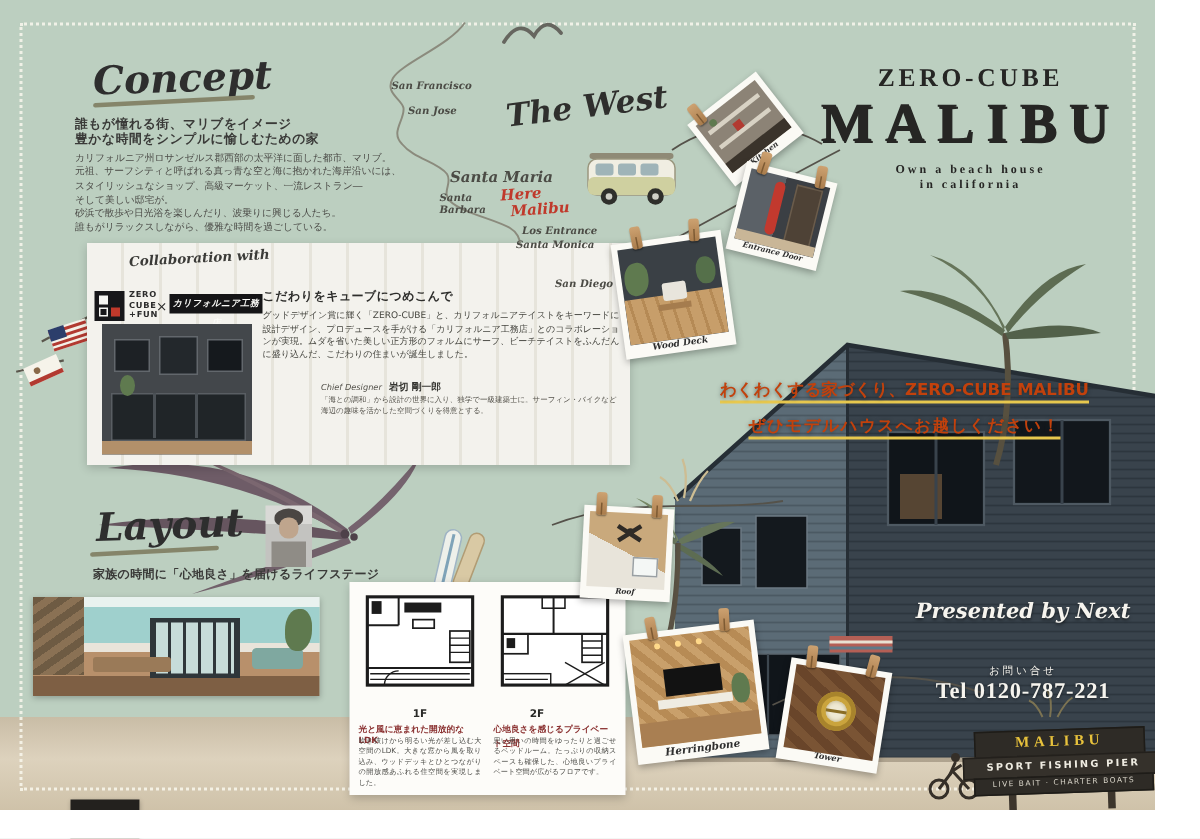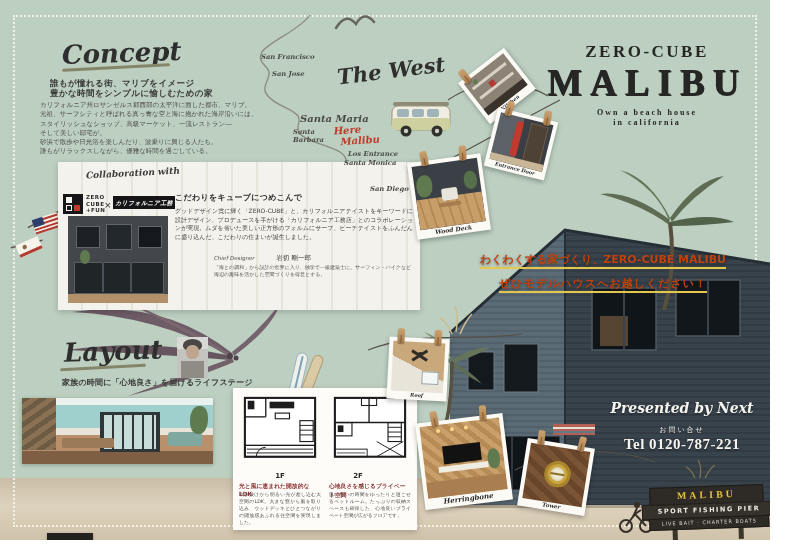--- a/index.html
+++ b/index.html
@@ -171,21 +171,21 @@
       <circle cx="13" cy="7" r="2.2" fill="#8a6a4a"></circle>
     </g>
   </svg>
 
   <div class="abs script" style="left:62px;top:38px;font-size:26px;color:#2e2e2e;transform:rotate(-2deg);z-index:5;">Concept</div>
   <div class="abs swash" style="left:62px;top:66px;width:108px;transform:rotate(-3deg);z-index:5;"></div>
   <div class="abs jp" style="left:50px;top:78px;font-size:8.5px;font-weight:bold;color:#3a3a38;line-height:10px;letter-spacing:.4px;z-index:5;">
     <div>誰もが憧れる街、マリブをイメージ</div>
     <div>豊かな時間をシンプルに愉しむための家</div>
   </div>
-  <div class="abs jp" style="left:40px;top:101px;font-size:6.5px;color:#4c4c48;line-height:9.3px;z-index:5;">
+  <div class="abs jp" style="left:50px;top:101px;font-size:6.5px;color:#4c4c48;line-height:9.3px;z-index:5;">
     <div>カリフォルニア州ロサンゼルス郡西部の太平洋に面した都市、マリブ。</div>
     <div>元祖、サーフシティと呼ばれる真っ青な空と海に抱かれた海岸沿いには、</div>
     <div>スタイリッシュなショップ、高級マーケット、一流レストラン―</div>
     <div>そして美しい邸宅が。</div>
     <div>砂浜で散歩や日光浴を楽しんだり、波乗りに興じる人たち。</div>
     <div>誰もがリラックスしながら、優雅な時間を過ごしている。</div>
   </div>
 
   <div class="abs script" style="left:337px;top:58px;font-size:21px;color:#2f2f2d;transform:rotate(-7deg);z-index:5;">The West</div>
   <div class="abs script" style="left:261px;top:53px;font-size:6.8px;color:#4b4b45;z-index:5;">San Francisco</div>
@@ -239,21 +239,21 @@
 
     <div class="abs jp" style="left:117px;top:30px;font-size:8px;font-weight:bold;color:#2e2e2c;letter-spacing:.3px;">こだわりをキューブにつめこんで</div>
     <div class="abs jp" style="left:117px;top:45px;width:238px;font-size:6px;color:#45453f;line-height:8.6px;text-align:justify;">グッドデザイン賞に輝く「ZERO-CUBE」と、カリフォルニアテイストをキーワードに設計デザイン、プロデュースを手がける「カリフォルニア工務店」とのコラボレーションが実現。ムダを省いた美しい正方形のフォルムにサーフ、ビーチテイストをふんだんに盛り込んだ、こだわりの住まいが誕生しました。</div>
     <div class="abs photo" style="left:119px;top:88px;width:31px;height:41px;background:linear-gradient(180deg,#d9d9d6 0 30%,#c3c3c0 30% 100%);">
       <div class="abs" style="left:6px;top:2px;width:19px;height:12px;border-radius:50% 50% 40% 40%;background:#4a4643;"></div>
       <div class="abs" style="left:9px;top:8px;width:13px;height:14px;border-radius:45%;background:#bfa58d;"></div>
       <div class="abs" style="left:4px;top:24px;width:23px;height:17px;background:#8f8c86;"></div>
     </div>
     <div class="abs" style="left:156px;top:92px;font-size:5.5px;color:#55534c;font-style:italic;">
       <span>Chief Designer</span>
-      <span class="jp" style="font-style:normal;font-weight:normal;font-size:6.5px;color:#33332f;margin-left:3px;padding-left:17px;">岩切 剛一郎</span>
+      <span class="jp" style="font-style:normal;font-weight:bold;font-size:6.5px;color:#33332f;margin-left:3px;">岩切 剛一郎</span>
     </div>
     <div class="abs jp" style="left:156px;top:102px;width:198px;font-size:5px;color:#56544d;line-height:7.4px;">「海との調和」から設計の世界に入り、独学で一級建築士に。サーフィン・バイクなど海辺の趣味を活かした空間づくりを得意とする。</div>
   </div>
 
   <div class="abs jp" style="left:462px;top:248px;width:282px;text-align:center;z-index:7;color:#c2410c;
               text-shadow:0 1px 3px rgba(20,30,35,.55);font-weight:bold;">
     <div><span class="u-yellow" style="font-size:11px;">わくわくする家づくり、ZERO-CUBE MALIBU</span></div>
     <div style="margin-top:5px;"><span class="u-yellow" style="font-size:11px;letter-spacing:1px;">ぜひモデルハウスへお越しください！</span></div>
   </div>
 
@@ -382,21 +382,21 @@
       <div class="abs" style="left:24px;top:20px;width:14px;height:14px;border-radius:50%;background:#efe9d4;box-shadow:inset 0 0 3px #b9ab7e;"></div>
       <div class="abs" style="left:24px;top:26px;width:14px;height:2px;background:#8a6d25;"></div>
     </div>
     <div class="cap" style="font-size:5.5px;">Tower</div>
     <div class="pin" style="left:10px;top:-10px;transform:rotate(-3deg);"></div>
     <div class="pin" style="right:10px;top:-10px;transform:rotate(6deg);"></div>
   </div>
 
   <div class="abs" style="left:596px;top:400px;width:172px;text-align:center;color:#f6f4ee;z-index:7;text-shadow:0 1px 2px rgba(0,0,0,.5);">
     <div class="script" style="font-size:14px;">Presented by Next</div>
-    <div class="jp" style="font-size:7px;margin-top:9px;letter-spacing:2px;">お問い合せ</div>
+    <div class="jp" style="font-size:7px;margin-top:26px;letter-spacing:2px;">お問い合せ</div>
     <div class="serif" style="font-size:15px;font-weight:bold;margin-top:1px;letter-spacing:.5px;">Tel 0120-787-221</div>
   </div>
 
   <div class="abs" style="left:642px;top:486px;width:132px;height:54px;transform:rotate(-2deg);z-index:6;">
     <div class="abs" style="left:30px;top:38px;width:5px;height:16px;background:#3c352c;"></div>
     <div class="abs" style="left:96px;top:38px;width:5px;height:16px;background:#3c352c;"></div>
     <div class="abs serif" style="left:8px;top:0;width:112px;height:16px;background:#2e2b26;border:1px solid #1e1c18;color:#e8c23c;
                 font-size:10px;font-weight:bold;letter-spacing:3px;text-align:center;line-height:15px;">MALIBU</div>
     <div class="abs" style="left:0;top:17px;width:132px;height:13px;background:#35312b;border:1px solid #23201c;color:#efece2;
                 font-size:6.5px;font-weight:bold;letter-spacing:1.5px;text-align:center;line-height:12px;">SPORT FISHING PIER</div>

